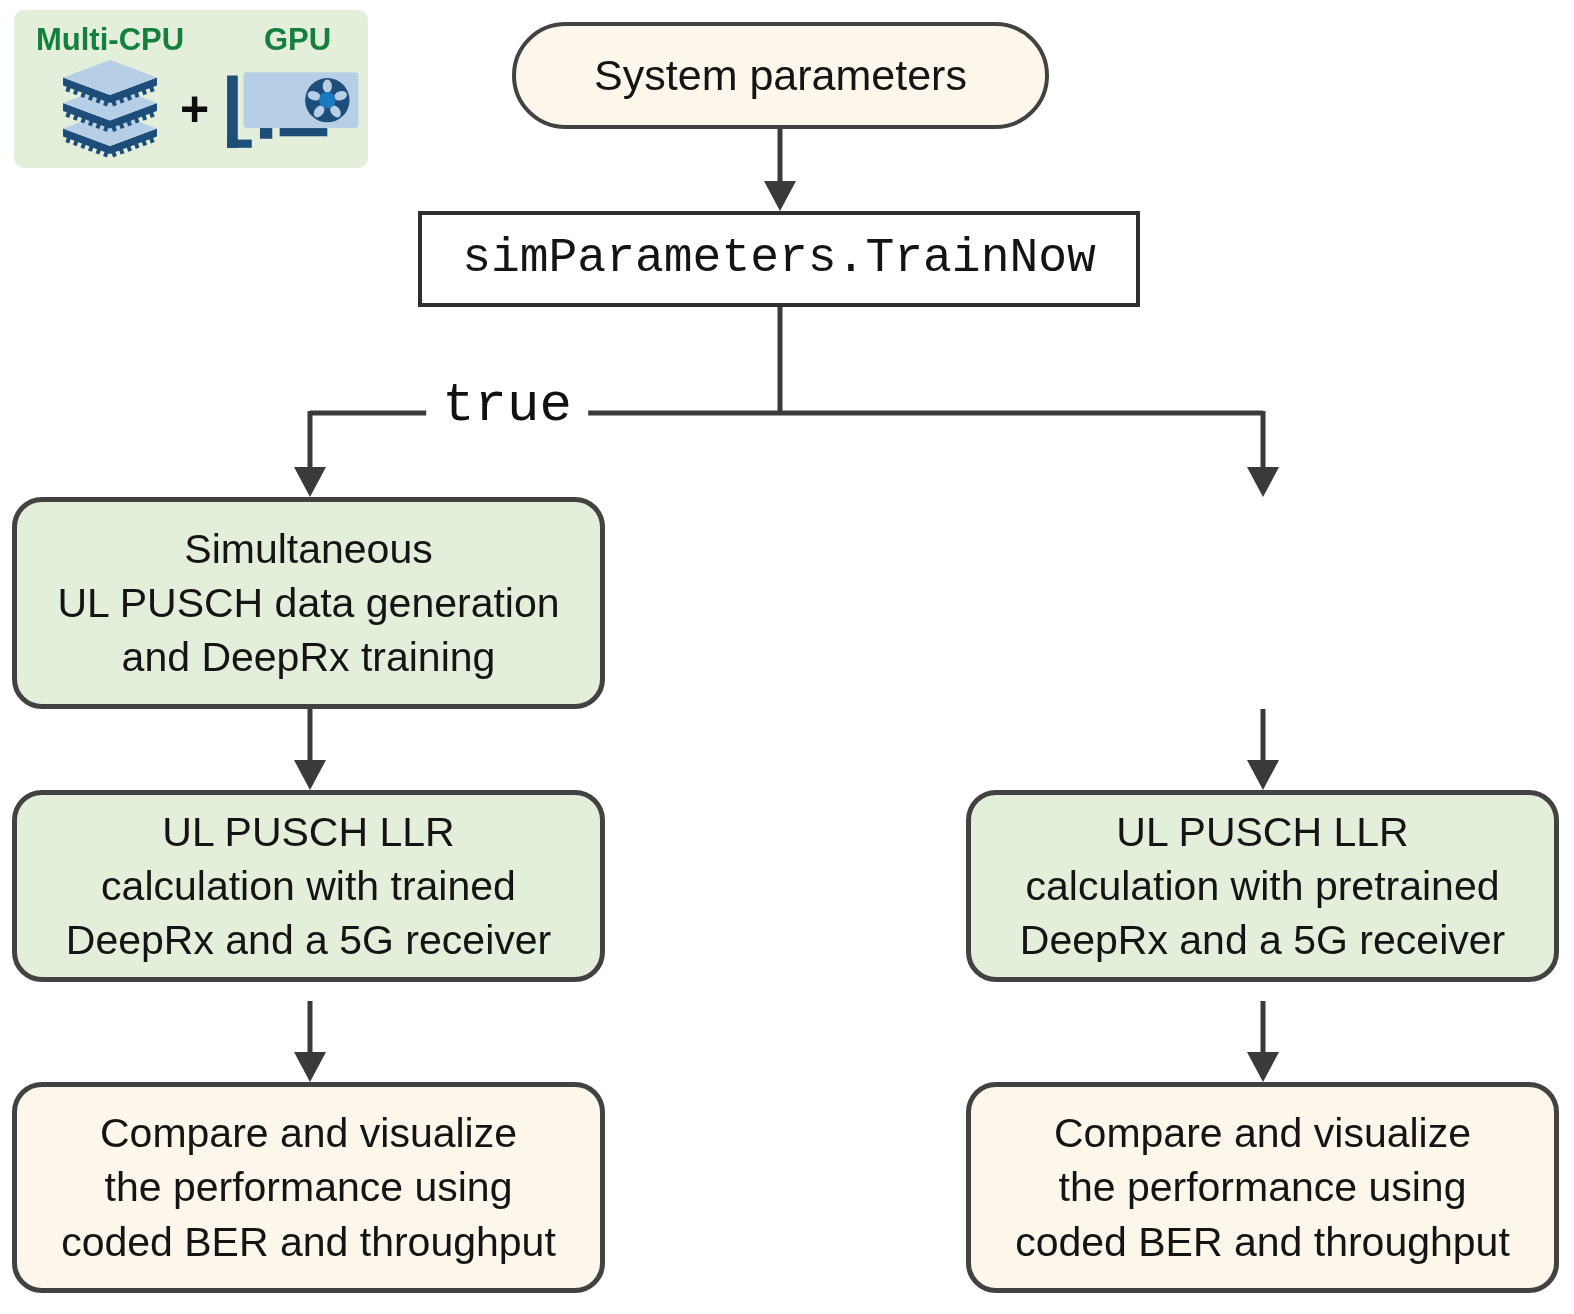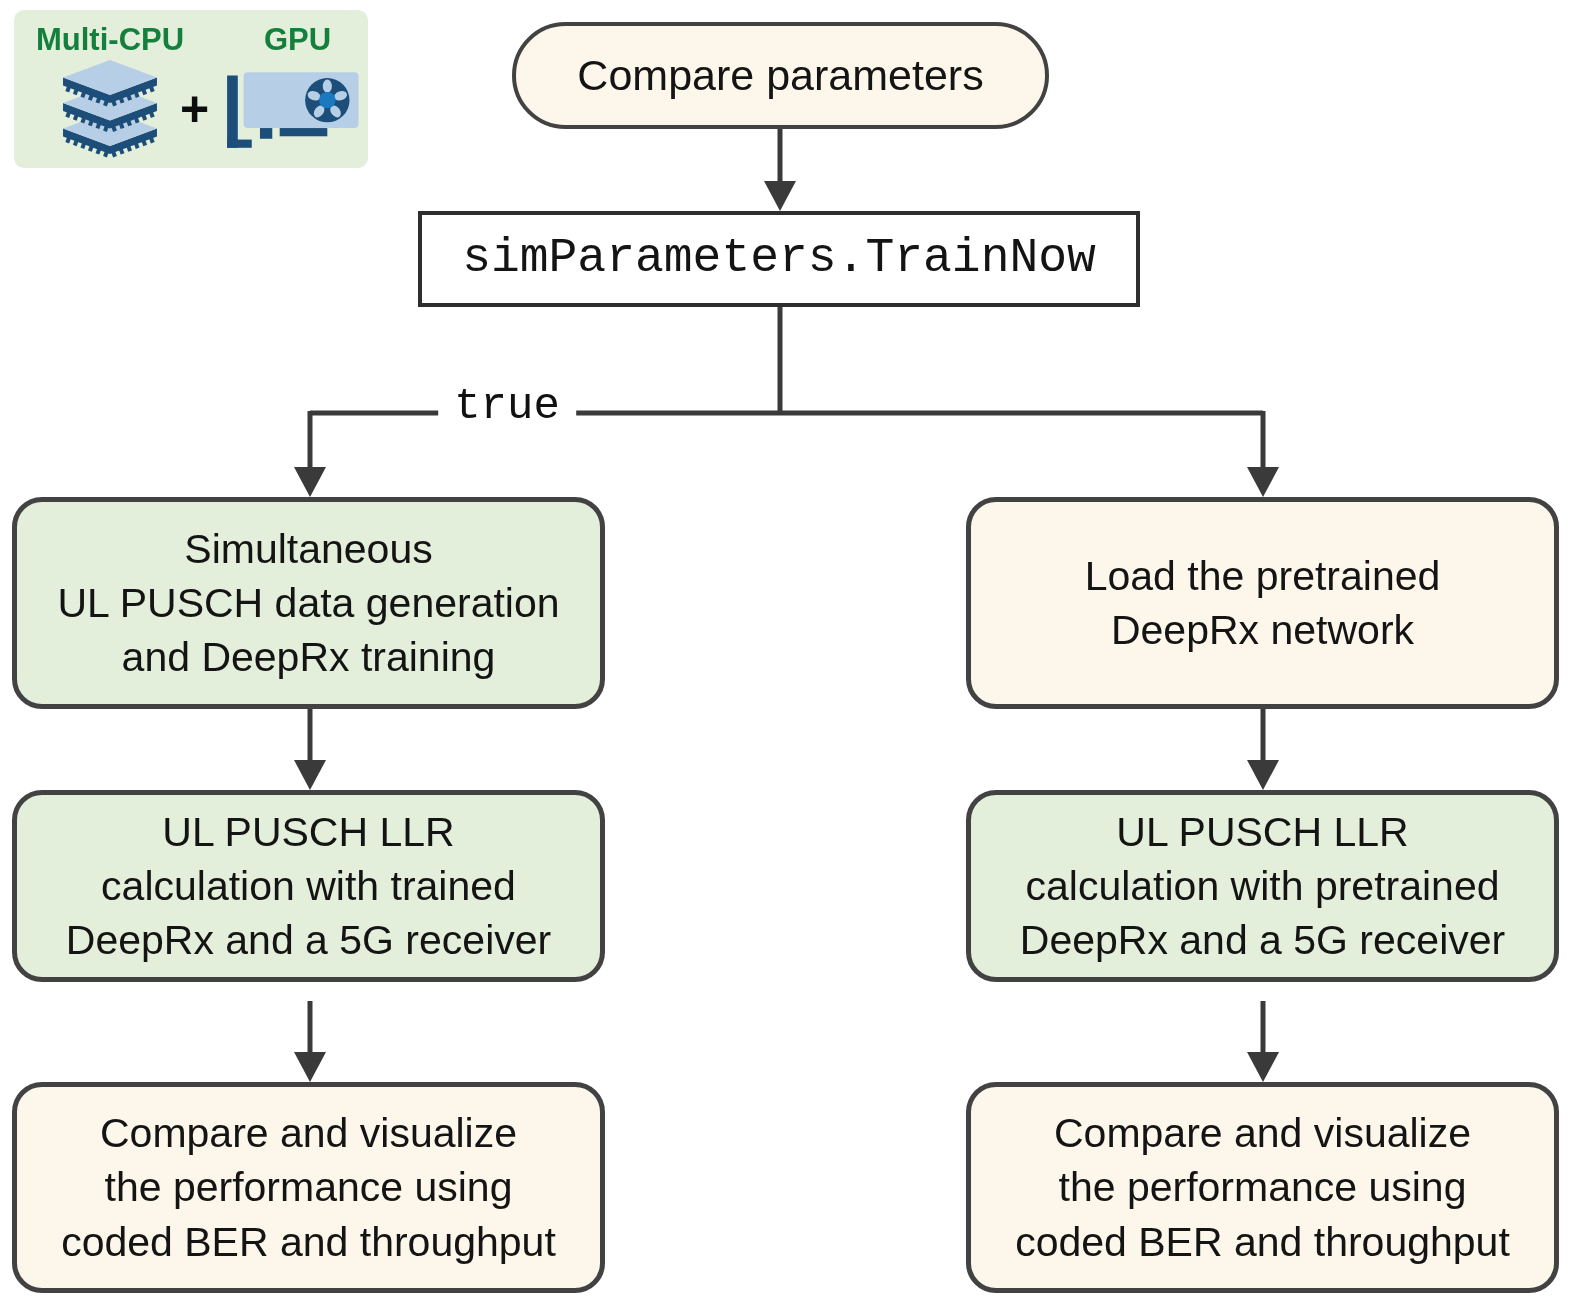--- a/index.html
+++ b/index.html
@@ -36,21 +36,21 @@
     border-width:4px;font-size:43px;background:var(--cream-fill);
   }
   .decision{
     left:418px;top:211px;width:722px;height:96px;border-radius:0;
     border:4px solid #2e2e2e;background:#ffffff;
     font-family:"Liberation Mono","DejaVu Sans Mono",monospace;font-size:48px;
   }
   .branch-label{
     position:absolute;transform:translate(-50%,-52%);background:#ffffff;
     padding:2px 16px;font-family:"Liberation Mono","DejaVu Sans Mono",monospace;
-    font-size:44px;color:#111;
+    font-size:54px;color:#111;
   }
   .bl-true{left:507px;top:407px;}
   .bl-false{left:1052px;top:407px;}
 
   .l-col{left:12px;width:593px;}
   .r-col{left:966px;width:593px;}
   .row1{top:497px;height:212px;}
   .row2{top:790px;height:192px;}
   .row3{top:1082px;height:211px;}
 
@@ -141,21 +141,21 @@
           <ellipse class="fill-lblue" cx="0" cy="-17" rx="5.5" ry="8" transform="rotate(144)"></ellipse>
           <ellipse class="fill-lblue" cx="0" cy="-17" rx="5.5" ry="8" transform="rotate(216)"></ellipse>
           <ellipse class="fill-lblue" cx="0" cy="-17" rx="5.5" ry="8" transform="rotate(288)"></ellipse>
         </g>
         <circle class="fill-hub" cx="0" cy="0" r="10"></circle>
       </g>
     </svg>
   </div>
 
   <div class="node pill">
-    <span class="node-text">Compare parameters</span>
+    <span class="node-text">System parameters</span>
   </div>
 
   <div class="node decision">
     <span class="node-text">simParameters.TrainNow</span>
   </div>
 
   <div class="branch-label bl-true">true</div>
 
   <div class="node green l-col row1">
     <span class="node-text">Simultaneous
@@ -166,24 +166,20 @@
     <span class="node-text">UL PUSCH LLR
 calculation with trained
 DeepRx and a 5G receiver</span>
   </div>
   <div class="node cream l-col row3">
     <span class="node-text">Compare and visualize
 the performance using
 coded BER and throughput</span>
   </div>
 
-  <div class="node cream r-col row1">
-    <span class="node-text">Load the pretrained
-DeepRx network</span>
-  </div>
   <div class="node green r-col row2">
     <span class="node-text">UL PUSCH LLR
 calculation with pretrained
 DeepRx and a 5G receiver</span>
   </div>
   <div class="node cream r-col row3">
     <span class="node-text">Compare and visualize
 the performance using
 coded BER and throughput</span>
   </div>

